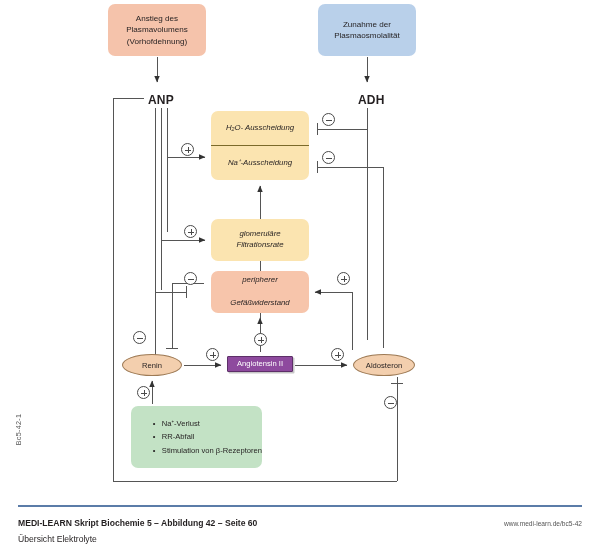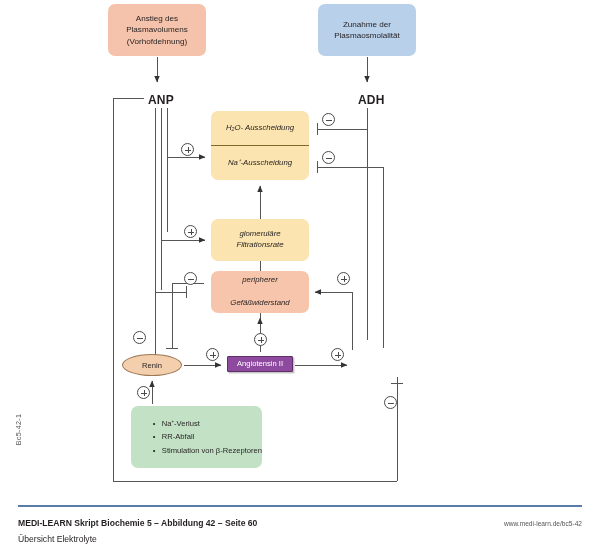--- a/index.html
+++ b/index.html
@@ -179,20 +179,23 @@
   </div>
 
   <div class="ellipse" id="node-renin">
     <span>Renin</span>
   </div>
 
   <div class="nodebox box-purple" id="box-angiotensin">
     <span>Angiotensin II</span>
   </div>
 
+  <div class="ellipse" id="node-aldosteron">
+    <span>Aldosteron</span>
+  </div>
 
   <div class="nodebox box-green" id="box-stimuli">
     <ul>
       <li>Na⁺-Verlust</li>
       <li>RR-Abfall</li>
       <li>Stimulation von β-Rezeptoren</li>
     </ul>
   </div>
 
   <div class="sign plus" style="left:181px;top:143px;"></div>

